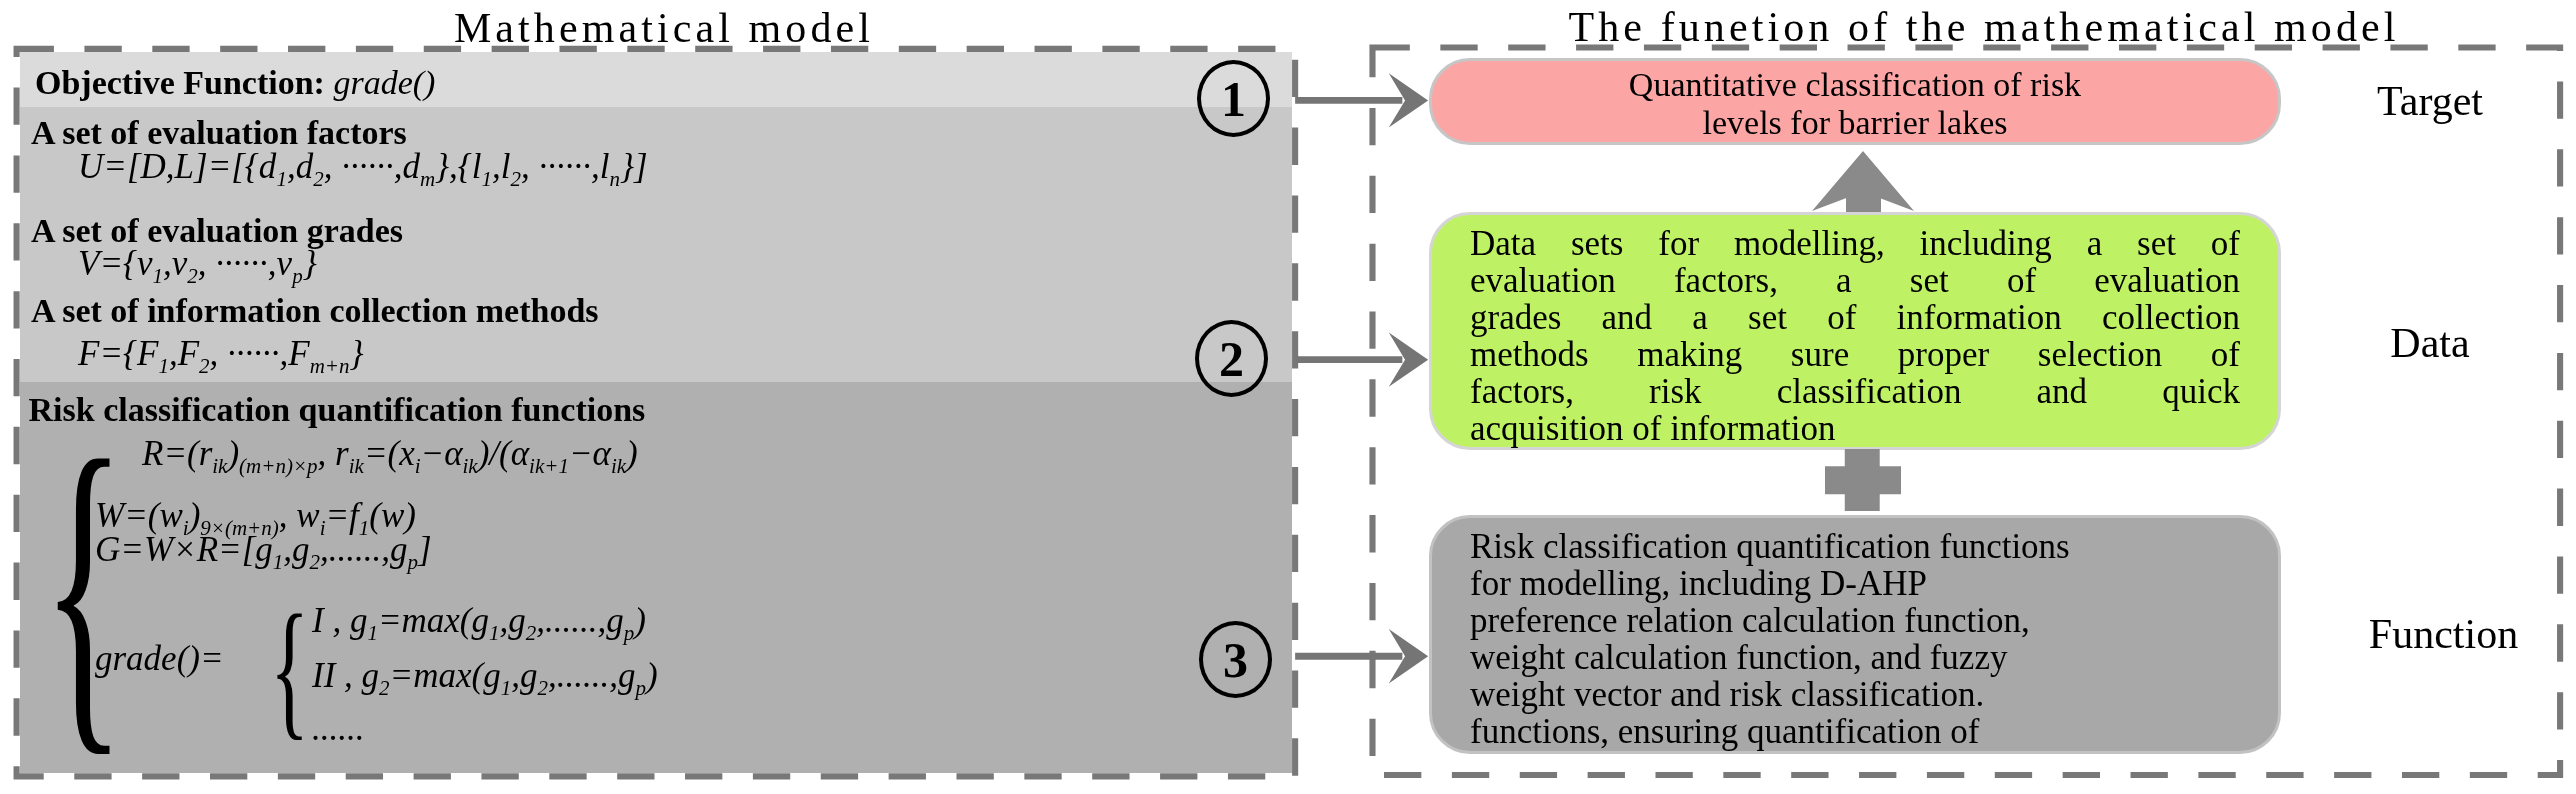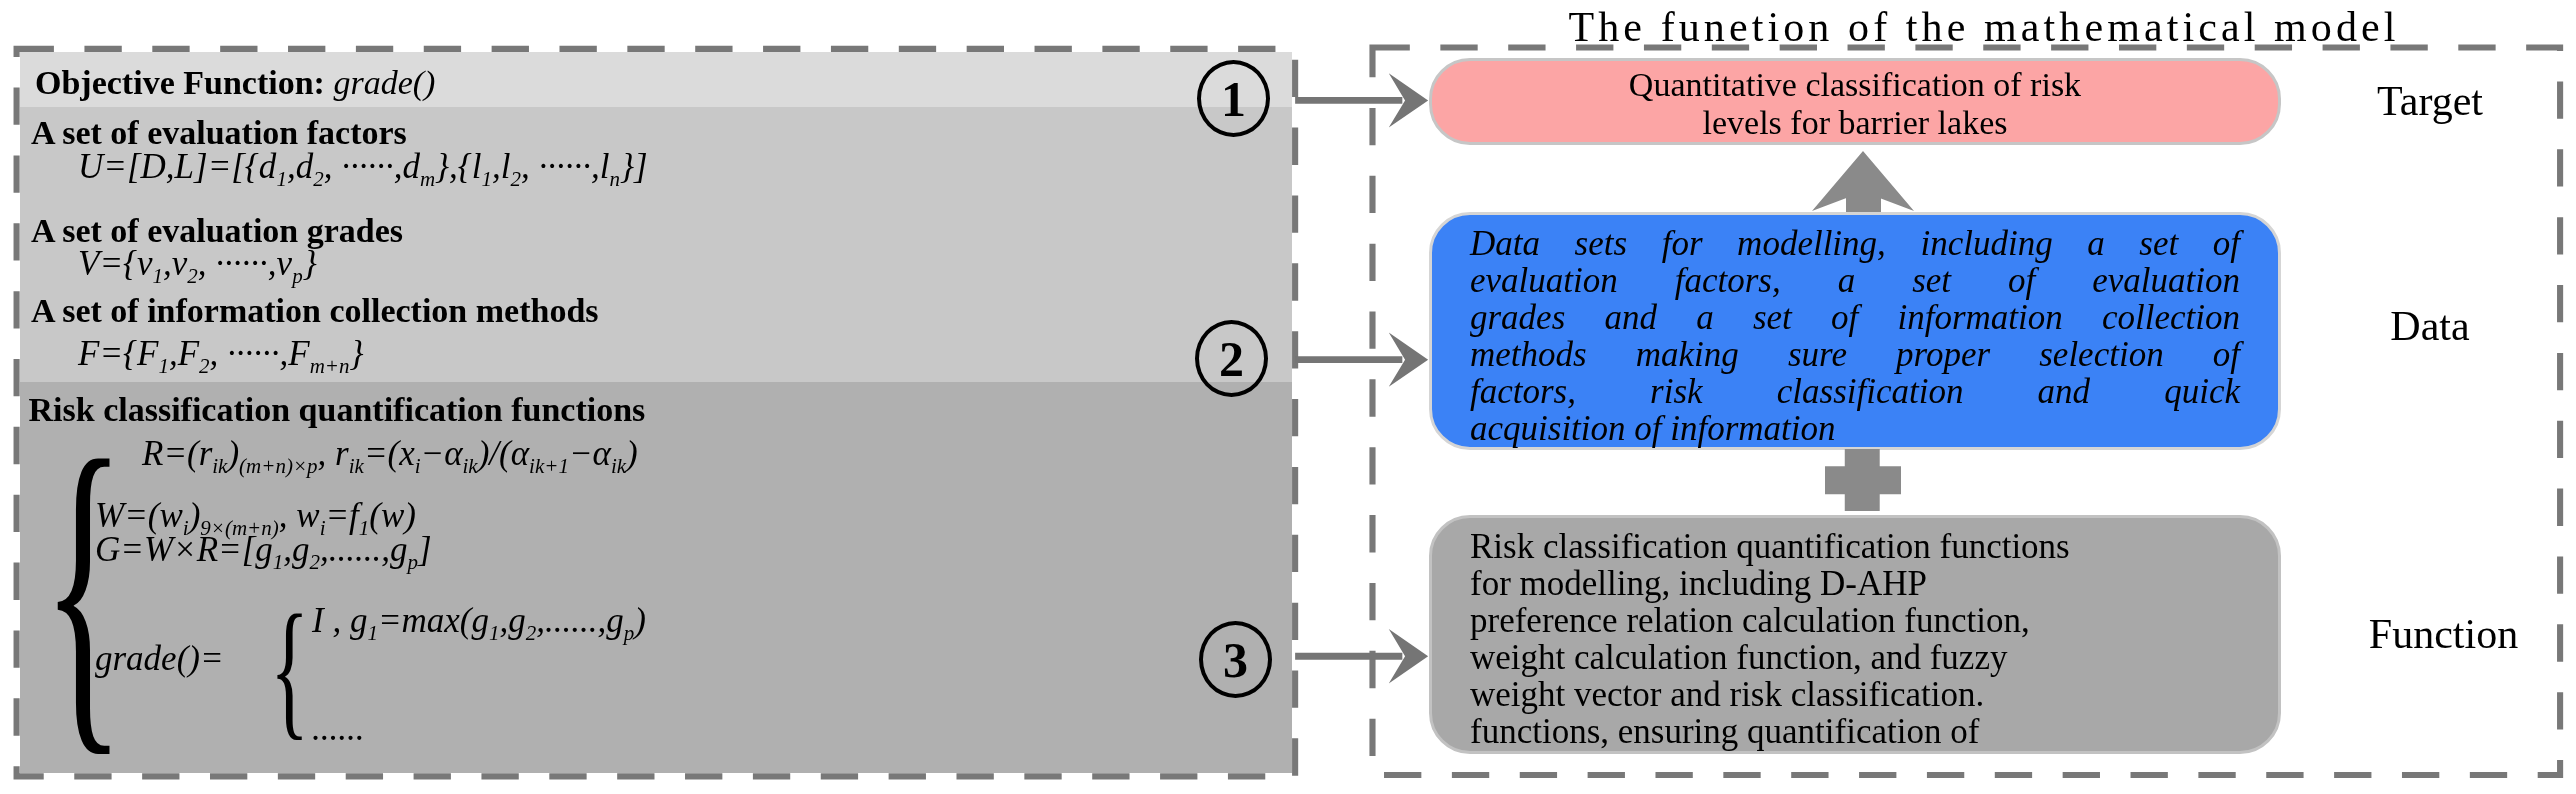--- a/index.html
+++ b/index.html
@@ -25,39 +25,40 @@
   .case{font-style:italic;font-size:35px;white-space:nowrap;}
   
   .marker{
     position:absolute;width:65px;height:69px;border:4.8px solid #000;border-radius:50%;
     display:flex;align-items:center;justify-content:center;
     font-size:50px;font-weight:600;background:transparent;
   }
   
   .rbox{position:absolute;border-radius:41px;box-sizing:border-box;}
   .rbox-target{background:#fca5a5;border:3.4px solid #c6c6c6;}
-  .rbox-data{background:#3b82f6;border:3.4px solid #d5d5d5;font-style:italic;}
+  .rbox-data{background:#bef264;border:3.4px solid #d5d5d5;}
   .rbox-function{background:#a8a8a8;border:3.4px solid #c2c2c2;}
   .rtext{font-size:35px;line-height:37px;}
   .rtext .ln{white-space:normal;}
   .center-lines .ln{text-align:center;}
   .justify-lines .ln{text-align:justify;text-align-last:justify;}
   .justify-lines .ln:last-child{text-align:left;text-align-last:left;}
   .plain-lines .ln{text-align:left;}
   .rlabel{font-size:42px;text-align:center;white-space:nowrap;}
   .shape{position:absolute;background:#8a8a8a;}
   .up-arrow{clip-path:polygon(50% 0,100% 100%,50% 68%,0 100%);}
   .plus{clip-path:polygon(26% 0,72% 0,72% 28%,100% 28%,100% 73%,72% 73%,72% 100%,26% 100%,26% 73%,0 73%,0 28%,26% 28%);}
   svg.overlay{position:absolute;left:0;top:0;pointer-events:none;}
 </style>
 </head>
 <body>
 
 <div class="canvas">
 
+  <div class="abs title" style="left:664px;top:4.1px;">Mathematical model</div>
   <div class="abs title" style="left:1984px;top:2.7px;">The funetion of the mathematical model</div>
 
   <div class="band band1" style="top:52px;height:55px;"></div>
   <div class="band band2" style="top:107px;height:275px;"></div>
   <div class="band band3" style="top:382px;height:391px;"></div>
 
   <svg class="overlay" width="2576" height="794" viewBox="0 0 3795 1170">
     <rect x="24" y="72" width="1884" height="1072" fill="none" stroke="#787878" stroke-width="9" stroke-dasharray="55 45"></rect>
     <rect x="2022" y="70" width="1750" height="1072" fill="none" stroke="#787878" stroke-width="9" stroke-dasharray="55 45"></rect>
     <g stroke="#757575" stroke-width="10" fill="#757575">
@@ -87,20 +88,21 @@
   <div class="abs hdr" style="left:28.5px;top:391px;">Risk classification quantification functions</div>
   <div class="brace brace-big" style="left:42px;top:407px;">{</div>
 
   <div class="abs formula" style="left:95px;top:434px;margin-left:47px;">R=(r<sub>ik</sub>)<sub>(m+n)×p</sub>,   r<sub>ik</sub>=(x<sub>i</sub>−α<sub>ik</sub>)/(α<sub>ik+1</sub>−α<sub>ik</sub>)</div>
   <div class="abs formula" style="left:95px;top:496px;">W=(w<sub>i</sub>)<sub>9×(m+n)</sub>,   w<sub>i</sub>=f<sub>1</sub>(w)</div>
   <div class="abs formula" style="left:95px;top:530px;">G=W×R=[g<sub>1</sub>,g<sub>2</sub>,......,g<sub>p</sub>]</div>
 
   <div class="abs formula" style="left:95px;top:639px;">grade()=</div>
   <div class="brace brace-case" style="left:270px;top:592px;">{</div>
   <div class="abs case" style="left:312px;top:601px;">I ,  g<sub>1</sub>=max(g<sub>1</sub>,g<sub>2</sub>,......,g<sub>p</sub>)</div>
+  <div class="abs case" style="left:312px;top:656px;">II ,  g<sub>2</sub>=max(g<sub>1</sub>,g<sub>2</sub>,......,g<sub>p</sub>)</div>
   <div class="abs case" style="left:312px;top:709px;">......</div>
 
   <div class="marker" style="left:1197px;top:60px;">1</div>
   <div class="marker" style="left:1195px;top:320px;">2</div>
   <div class="marker" style="left:1199px;top:621px;">3</div>
 
   <div class="rbox rbox-target abs" style="left:1429px;top:58px;width:852px;height:87px;padding:5.4px 41px;">
     <div class="rtext center-lines" style="font-size:34px;line-height:38px;">
         <div class="ln">Quantitative classification of risk</div>
         <div class="ln">levels for barrier lakes</div>
@@ -114,21 +116,21 @@
   <div class="rbox rbox-data abs" style="left:1429px;top:212px;width:852px;height:238px;padding:9.5px 38px;">
     <div class="rtext justify-lines">
         <div class="ln">Data sets for modelling, including a set of</div>
         <div class="ln">evaluation factors, a set of evaluation</div>
         <div class="ln">grades and a set of information collection</div>
         <div class="ln">methods making sure proper selection of</div>
         <div class="ln">factors, risk classification and quick</div>
         <div class="ln">acquisition of information</div>
       </div>
   </div>
-  <div class="abs rlabel" style="left:2294px;top:302px;width:272px;font-family:Liberation Serif, serif;">Data</div>
+  <div class="abs rlabel" style="left:2294px;top:319px;width:272px;font-family:Liberation Serif, serif;">Data</div>
 
   <div class="shape plus" style="left:1825px;top:449px;width:76px;height:62px;"></div>
 
   <div class="rbox rbox-function abs" style="left:1429px;top:515px;width:852px;height:239px;padding:9.5px 38px;">
     <div class="rtext plain-lines">
         <div class="ln">Risk classification quantification functions</div>
         <div class="ln">for modelling, including D-AHP</div>
         <div class="ln">preference relation calculation function,</div>
         <div class="ln">weight calculation function, and fuzzy</div>
         <div class="ln">weight vector and risk classification.</div>

